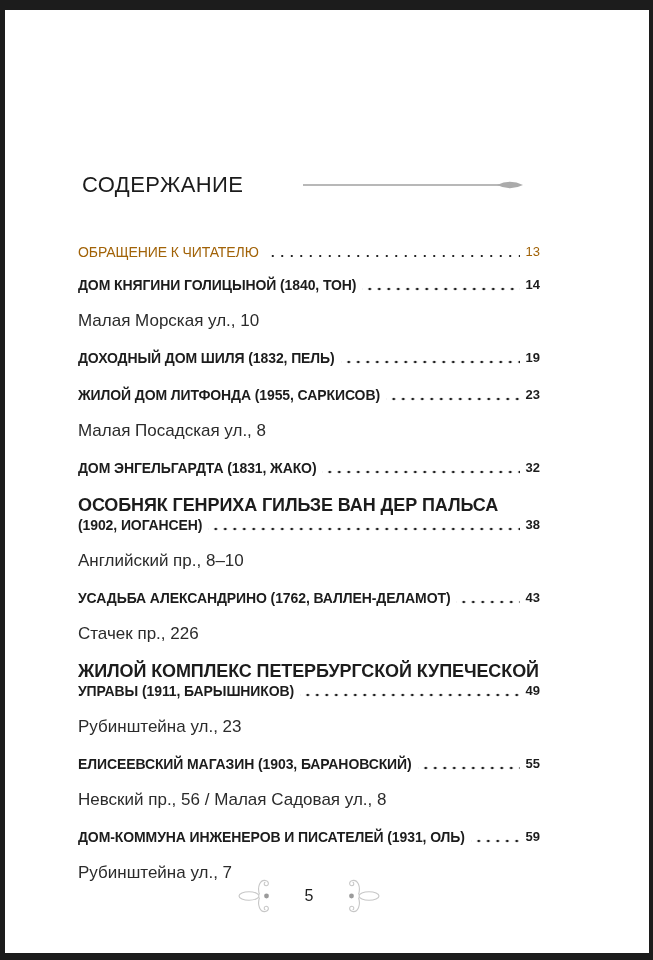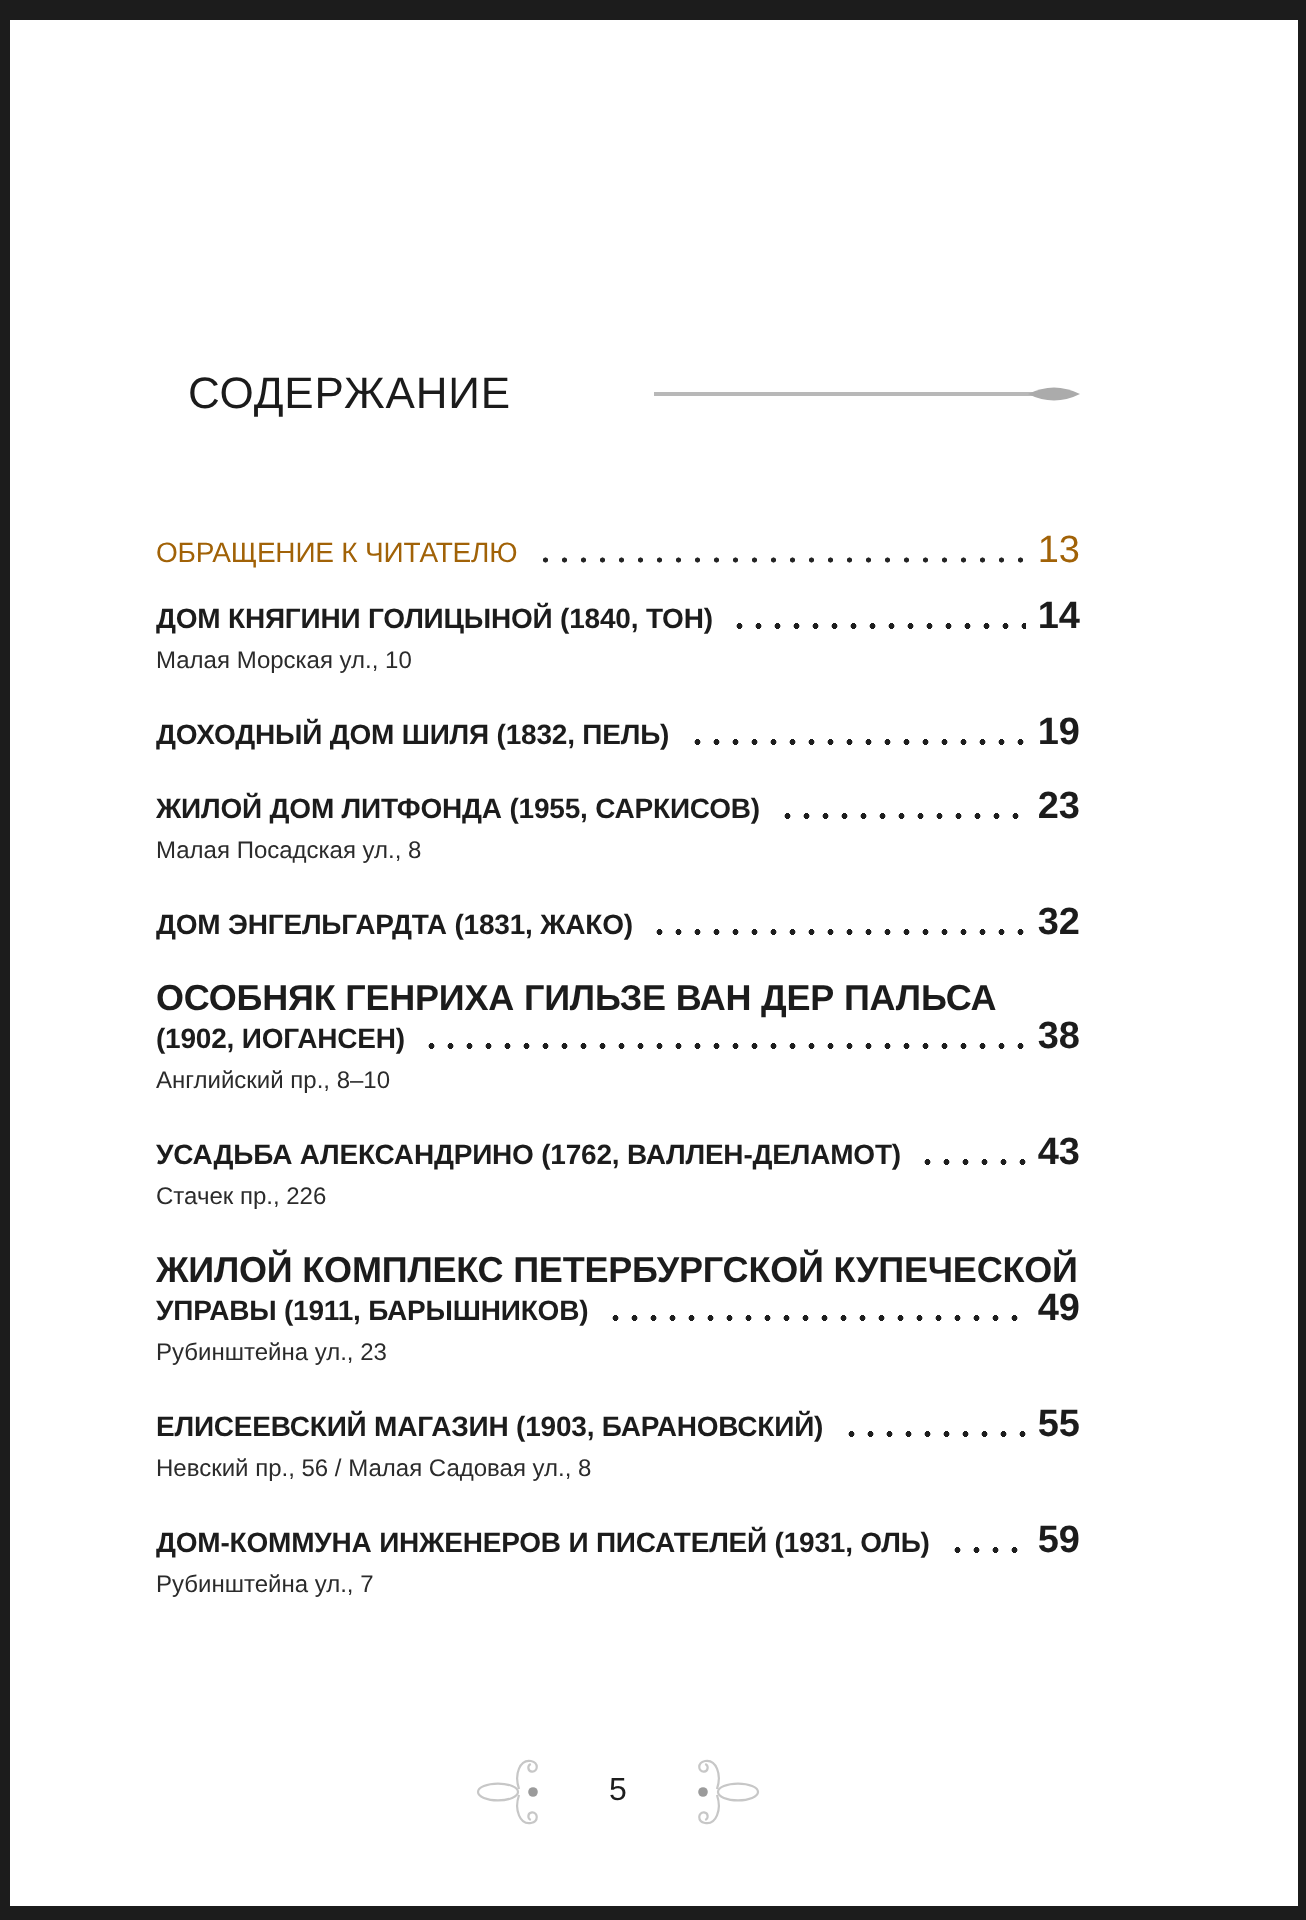--- a/index.html
+++ b/index.html
@@ -1,36 +1,36 @@
 <!DOCTYPE html>
 <html><head>
 <meta charset="utf-8">
 <style>
   html,body{margin:0;padding:0;width:653px;height:960px;}
   body{background:#1c1c1c;font-family:"Liberation Sans",sans-serif;position:relative;}
   .page{position:absolute;left:5px;top:10px;right:4px;bottom:7px;background:#ffffff;overflow:hidden;}
   .content{position:absolute;left:73px;top:158px;width:462px;}
   .hdr{display:flex;align-items:center;}
-  .hdr h1{margin:16px;font-size:22px;line-height:26px;font-weight:400;letter-spacing:.4px;color:#1b1b1b;}
+  .hdr h1{margin:4px;font-size:22px;line-height:26px;font-weight:400;letter-spacing:.4px;color:#1b1b1b;}
   .rule{display:flex;align-items:center;width:220px;margin-left:56px;}
   .rule .line{flex:1;height:1.6px;background:#b8b8b8;}
   .rule svg{margin-left:-3px;display:block;}
   .toc{margin-top:40px;}
   .entry{margin-top:17px;}
   .entry.first{margin-top:13px;}
   .trow{display:flex;align-items:flex-end;line-height:20px;}
   .ttl{font-size:14px;font-weight:700;color:#1c1c1c;letter-spacing:-.1px;white-space:nowrap;flex:0 1 auto;min-width:0;}
   .tline1{font-size:18px;font-weight:700;color:#1c1c1c;letter-spacing:-.1px;line-height:20px;}
   .leader{flex:1 1 20px;min-width:14px;height:20px;margin:0 6px 0 6px;
     background-image:radial-gradient(circle,#1e1e1e 1.35px,rgba(0,0,0,0) 1.6px);
     background-size:9.5px 6px;background-repeat:repeat-x;background-position:left 3px bottom 3px;}
   .intro .leader{background-image:radial-gradient(circle,#242424 1.15px,rgba(0,0,0,0) 1.4px);}
-  .pnum{font-size:19px;font-weight:700;color:#1c1c1c;line-height:20px;}
+  .pnum{font-size:13px;font-weight:700;color:#1c1c1c;line-height:20px;}
   .intro .ttl,.intro .pnum{font-weight:400;color:#a16207;}
-  .addr{font-size:12px;font-weight:400;color:#2b2b2b;line-height:20px;margin-top:1px;}
+  .addr{font-size:17px;font-weight:400;color:#2b2b2b;line-height:20px;margin-top:16px;}
   .footer{position:absolute;left:73px;width:462px;top:862px;display:flex;align-items:center;justify-content:center;gap:18px;}
   .pageno{font-size:16px;color:#1d1d1d;min-width:26px;text-align:center;}
   .orn svg{display:block;}
   .orn.right svg{transform:scaleX(-1);}
 </style>
 </head>
 <body>
 
 <div class="page">
   <div class="content">

